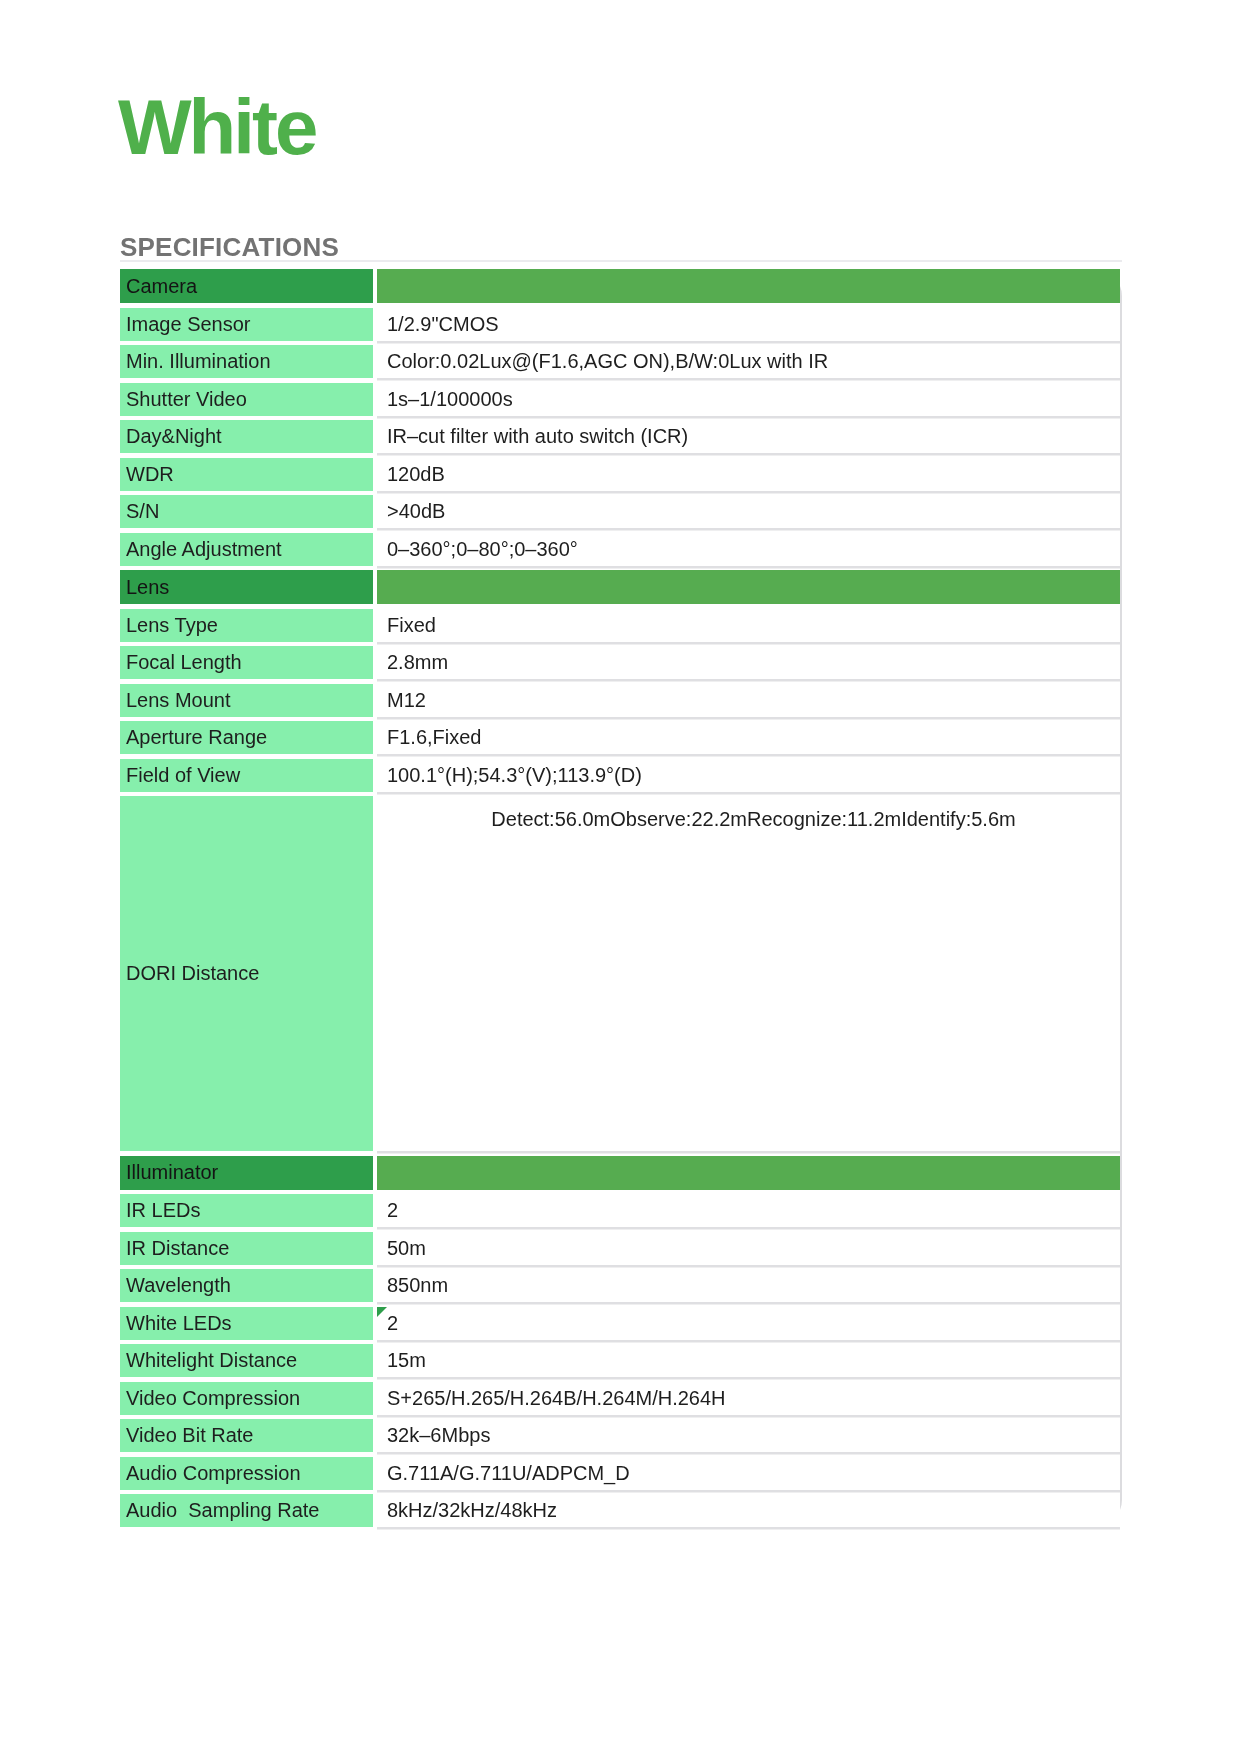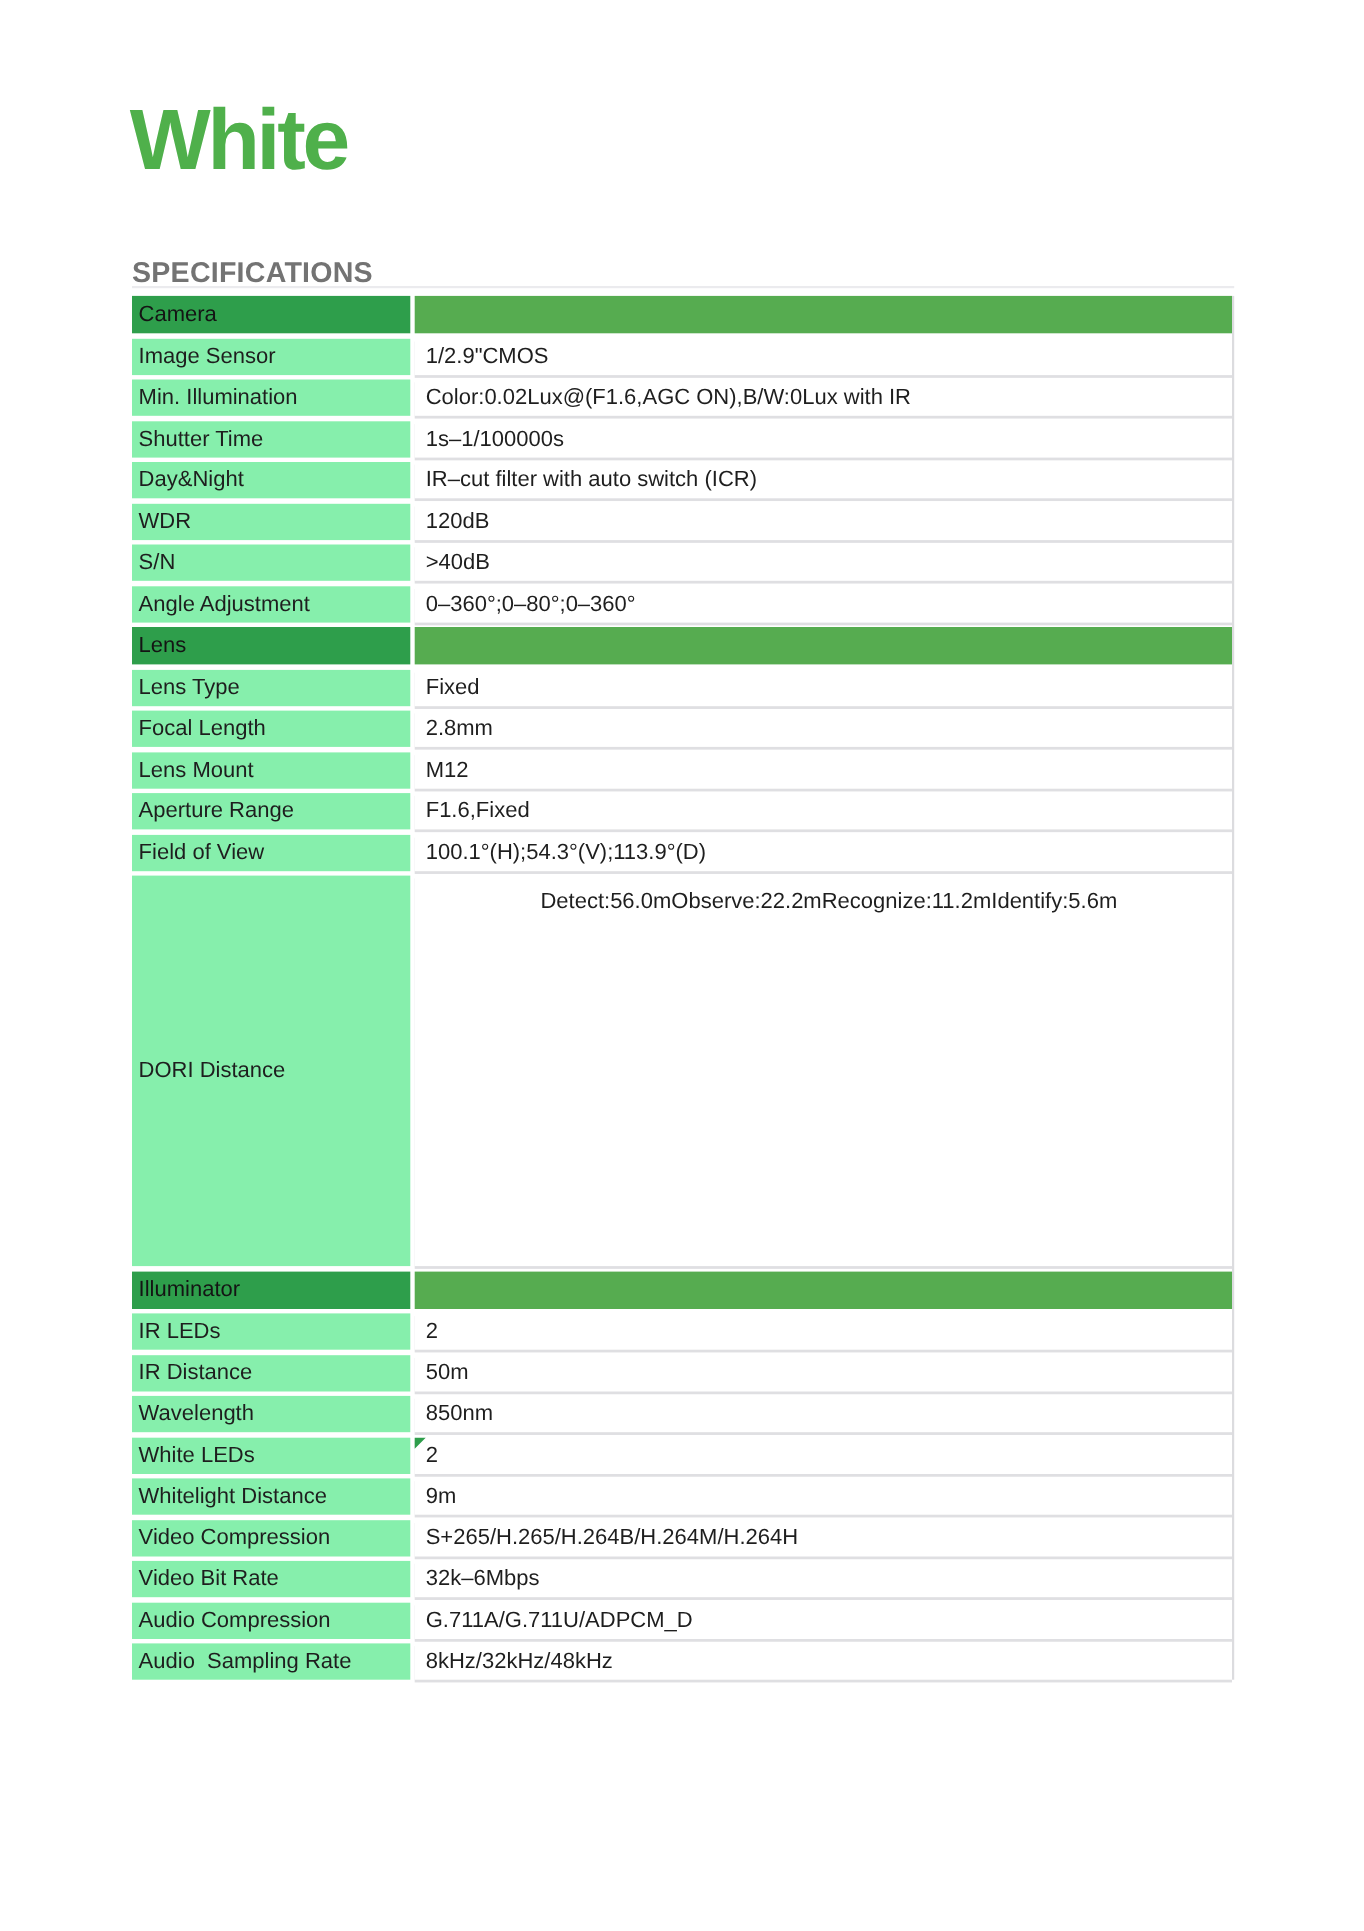--- a/index.html
+++ b/index.html
@@ -27,20 +27,21 @@
     position: absolute; left: 120px; top: 260px;
     width: 1002px; height: 1.5px; background: #ebebee;
   }
   .spec-table {
     position: absolute; left: 120px; top: 269px;
     width: 1002px;
     display: flex; flex-direction: column;
     row-gap: 4.5px;
     border-right: 2px solid #dcdcdf;
     box-sizing: border-box;
+    border-radius: 27px;
   }
   .row { display: flex; column-gap: 4px; height: 33px; flex: none; }
   .row.header { height: 34px; }
   .row.tall { height: 355px; }
   .cell-label {
     width: 253px; flex: none;
     background: #86efac;
     display: flex; align-items: center;
     padding-left: 6px; box-sizing: border-box;
   }
@@ -95,21 +96,21 @@
   <div class="row">
     <div class="cell-label">
         <span>Min. Illumination</span>
       </div>
     <div class="cell-value">
         <span>Color:0.02Lux@(F1.6,AGC ON),B/W:0Lux with IR</span>
       </div>
   </div>
   <div class="row">
     <div class="cell-label">
-        <span>Shutter Time</span>
+        <span>Shutter Video</span>
       </div>
     <div class="cell-value">
         <span>1s–1/100000s</span>
       </div>
   </div>
   <div class="row">
     <div class="cell-label">
         <span>Day&amp;Night</span>
       </div>
     <div class="cell-value">
@@ -239,21 +240,21 @@
     <div class="cell-value">
         <i class="corner-flag"></i>
         <span>2</span>
       </div>
   </div>
   <div class="row">
     <div class="cell-label">
         <span>Whitelight Distance</span>
       </div>
     <div class="cell-value">
-        <span>9m</span>
+        <span>15m</span>
       </div>
   </div>
 
 
   <div class="row">
     <div class="cell-label">
         <span>Video Compression</span>
       </div>
     <div class="cell-value">
         <span>S+265/H.265/H.264B/H.264M/H.264H</span>

